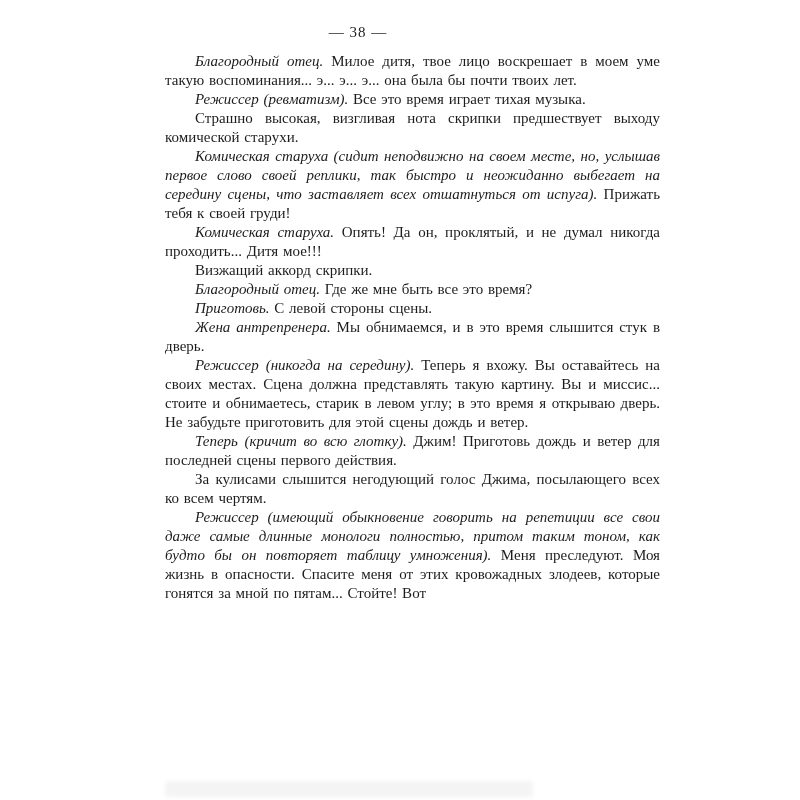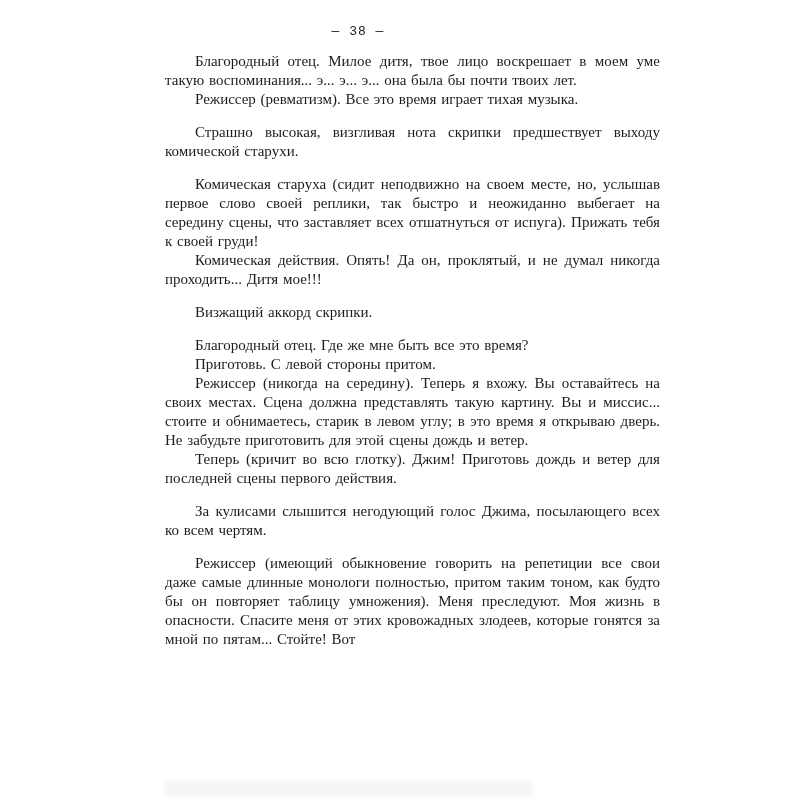--- a/index.html
+++ b/index.html
@@ -15,42 +15,42 @@
     overflow: hidden;
     font-family: "Liberation Serif", "DejaVu Serif", serif;
     color: var(--ink, #1c1c1c);
   }
   .page-number {
     position: absolute;
     top: 24px;
     left: 0;
     width: 716px;
     text-align: center;
-    font-size: 13px;
+    font-size: 15px;
     letter-spacing: 1px;
-    font-family: Liberation Mono, monospace;
   }
   .text-block {
     position: absolute;
     top: 52px;
     left: 165px;
     width: 495px;
   }
   .para {
     margin: 0;
     font-size: 15px;
     line-height: 19px;
     text-align: justify;
     text-indent: 30px;
     word-spacing: 1px;
   }
   .para.gap {
-    margin-top: 14px;
+    margin-top: 0;
   }
   .lead {
+    font-style: italic;
   }
   .scan-shadow {
     position: absolute;
     left: 165px;
     top: 781px;
     width: 368px;
     height: 16px;
     background: rgba(0, 0, 0, 0.045);
     border-radius: 3px;
     filter: blur(2px);
@@ -68,28 +68,29 @@
     <p class="para"><span class="lead">Благородный отец. </span><span>Милое дитя, твое лицо воскрешает в моем уме такую воспоминания... э... э... э... она была бы почти твоих лет.</span></p>
 
     <p class="para"><span class="lead">Режиссер (ревматизм). </span><span>Все это время играет тихая музыка.</span></p>
 
 
     <p class="para gap"><span class="lead"></span><span>Страшно высокая, визгливая нота скрипки предшествует выходу комической старухи.</span></p>
 
     <p class="para gap"><span class="lead">Комическая старуха (сидит неподвижно на своем месте, но, услышав первое слово своей реплики, так быстро и неожиданно выбегает на середину сцены, что заставляет всех отшатнуться от испуга). </span><span>Прижать тебя к своей груди!</span></p>
 
 
-    <p class="para"><span class="lead">Комическая действия. </span><span>Опять! Да он, проклятый, и не думал никогда проходить... Дитя мое!!!</span></p>
+    <p class="para"><span class="lead">Комическая старуха. </span><span>Опять! Да он, проклятый, и не думал никогда проходить... Дитя мое!!!</span></p>
 
     <p class="para gap"><span class="lead"></span><span>Визжащий аккорд скрипки.</span></p>
 
     <p class="para gap"><span class="lead">Благородный отец. </span><span>Где же мне быть все это время?</span></p>
 
-    <p class="para"><span class="lead">Приготовь. </span><span>С левой стороны притом.</span></p>
+    <p class="para"><span class="lead">Приготовь. </span><span>С левой стороны сцены.</span></p>
 
+    <p class="para"><span class="lead">Жена антрепренера. </span><span>Мы обнимаемся, и в это время слышится стук в дверь.</span></p>
 
     <p class="para"><span class="lead">Режиссер (никогда на середину). </span><span>Теперь я вхожу. Вы оставайтесь на своих местах. Сцена должна представлять такую картину. Вы и миссис... стоите и обнимаетесь, старик в левом углу; в это время я открываю дверь. Не забудьте приготовить для этой сцены дождь и ветер.</span></p>
 
     <p class="para"><span class="lead">Теперь (кричит во всю глотку). </span><span>Джим! Приготовь дождь и ветер для последней сцены первого действия.</span></p>
 
     <p class="para gap"><span class="lead"></span><span>За кулисами слышится негодующий голос Джима, посылающего всех ко всем чертям.</span></p>
 
     <p class="para gap"><span class="lead">Режиссер (имеющий обыкновение говорить на репетиции все свои даже самые длинные монологи полностью, притом таким тоном, как будто бы он повторяет таблицу умножения). </span><span>Меня преследуют. Моя жизнь в опасности. Спасите меня от этих кровожадных злодеев, которые гонятся за мной по пятам... Стойте! Вот</span></p>
 
   </div>

